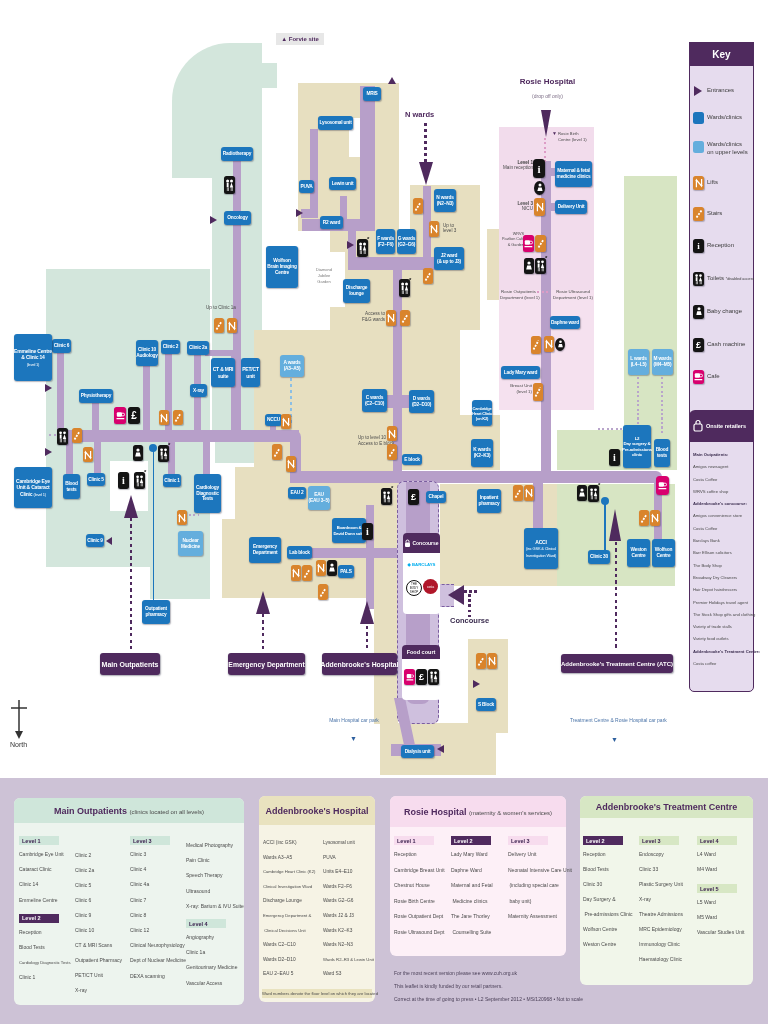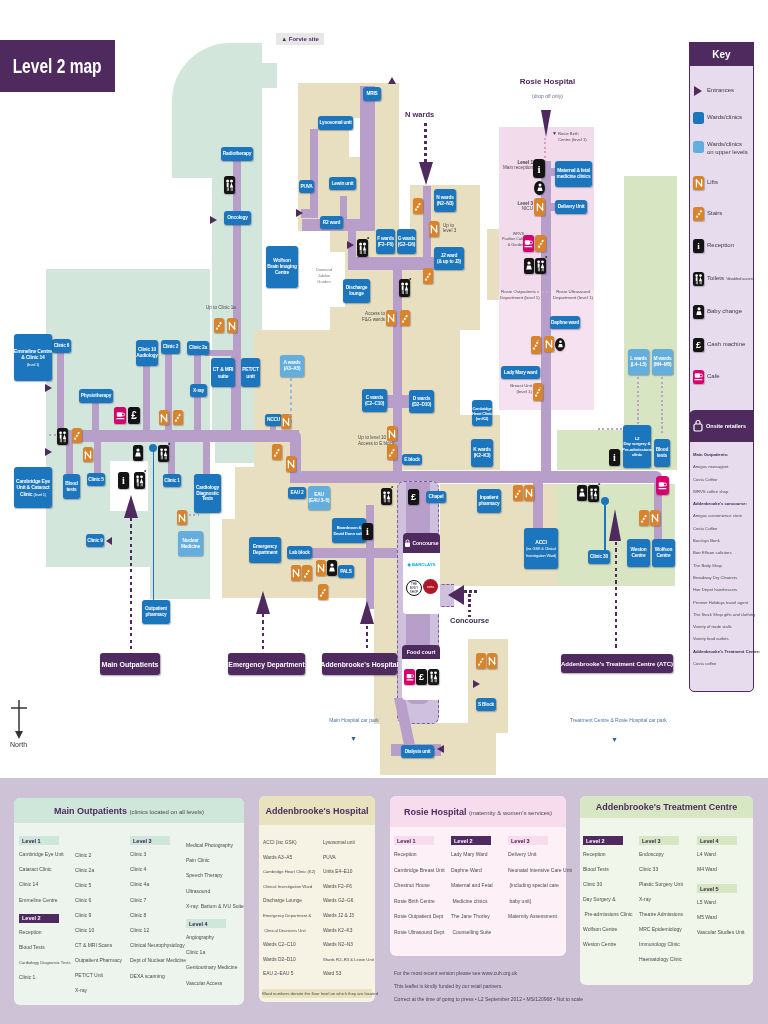--- a/index.html
+++ b/index.html
@@ -143,23 +143,20 @@
 <div class="b" style="left:397px;top:481px;width:42px;height:243px;background:#cfc0de;border:1px dashed #7b5ea0;border-radius:7px;box-sizing:border-box;z-index:12"></div>
 
 <div class="b" style="left:437px;top:584px;width:17px;height:23px;background:#cfc0de;border-top:1px dashed #7b5ea0;border-bottom:1px dashed #7b5ea0;box-sizing:border-box;z-index:12"></div>
 
 <div class="b" style="left:406px;top:482px;width:24px;height:222px;background:#b79fc9;border-radius:0 0 8px 8px;z-index:13"></div>
 
 <div class="b" style="left:394px;top:698px;width:11px;height:50px;background:#b79fc9;z-index:13;transform:skewX(12deg);transform-origin:top"></div>
 
 <div class="b" style="left:391px;top:744px;width:50px;height:12px;background:#b79fc9;z-index:13"></div>
 
-<div class="b" style="left:0;top:40px;width:115px;height:52px;background:#4f2a5e;display:flex;align-items:center;justify-content:center;z-index:50">
-      <span style="color:#fff;font-weight:bold;font-size:21px;white-space:nowrap;transform:scaleX(0.74);display:inline-block">Level 2 map</span>
-    </div>
 
 <div class="txt" style="left:276px;top:33px;width:48px;height:12px;background:#e7e7e7;font-size:6px;white-space:nowrap;font-weight:bold;color:#4f2a5e;display:flex;align-items:center;justify-content:center"><span style="color:#4f2a5e">▲</span>&nbsp;Forvie site</div>
 
 <div class="txt" style="left:500px;top:77px;width:95px;text-align:center;font-size:8px;font-weight:bold;color:#4f2a5e;white-space:nowrap">Rosie Hospital</div>
 
 <div class="txt" style="left:500px;top:93px;width:95px;text-align:center;font-size:5px;color:#7a6b84;white-space:nowrap">(drop off only)</div>
 
 <div class="b" style="left:541px;top:110px;width:0;height:0;border-left:5.5px solid transparent;border-right:5.5px solid transparent;border-top:27px solid #4f2a5e;z-index:40"></div>
 
 <div class="txt" style="left:552px;top:130px;font-size:5px;color:#4f2a5e;font-weight:bold">▼</div>

